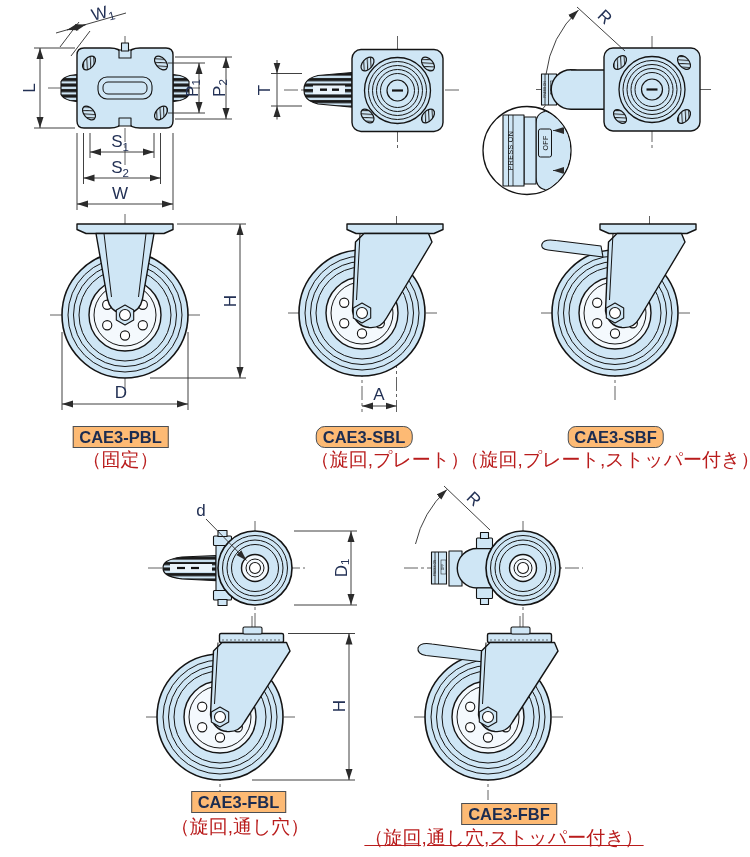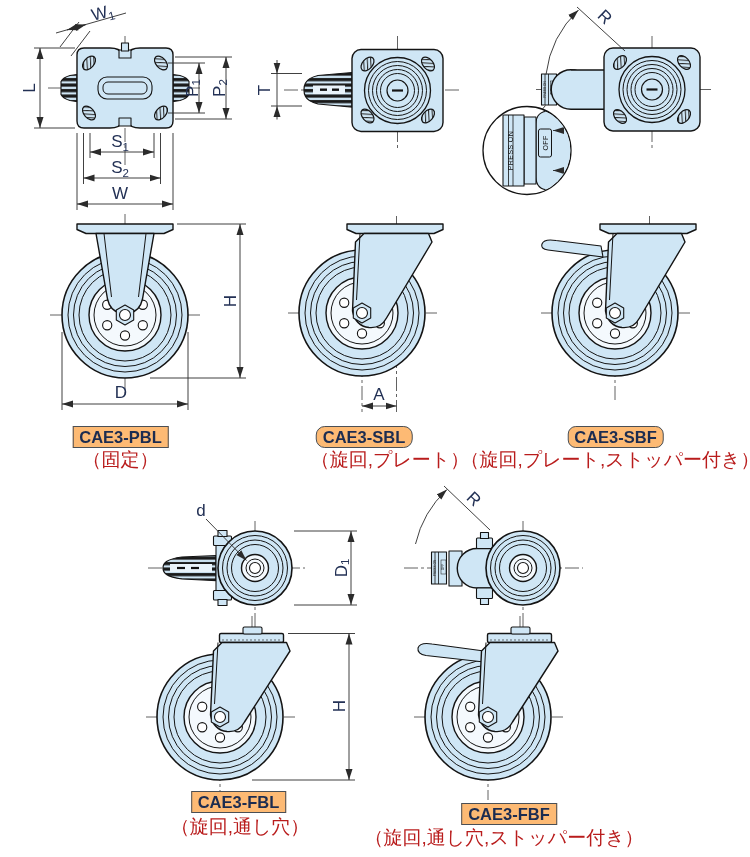--- a/index.html
+++ b/index.html
@@ -359,14 +359,14 @@
 <div class="model-box" style="left:364px;top:426px;border-radius:9px;">CAE3-SBL</div>
 <div class="model-desc" style="left:390px;top:449px;">（旋回,プレート）</div>
 
 <div class="model-box" style="left:615.5px;top:426px;border-radius:8px;">CAE3-SBF</div>
 <div class="model-desc" style="left:610px;top:449px;">（旋回,プレート,ストッパー付き）</div>
 
 <div class="model-box" style="left:238.5px;top:791px;">CAE3-FBL</div>
 <div class="model-desc" style="left:240px;top:816px;">（旋回,通し穴）</div>
 
 <div class="model-box" style="left:509px;top:803px;">CAE3-FBF</div>
-<div class="model-desc" style="left:504px;top:827px;">（旋回,通し穴,ストッパー付き）</div>
+<div class="model-desc" style="left:504px;top:827px;text-decoration:underline;">（旋回,通し穴,ストッパー付き）</div>
 </div>
 
 </body></html>

